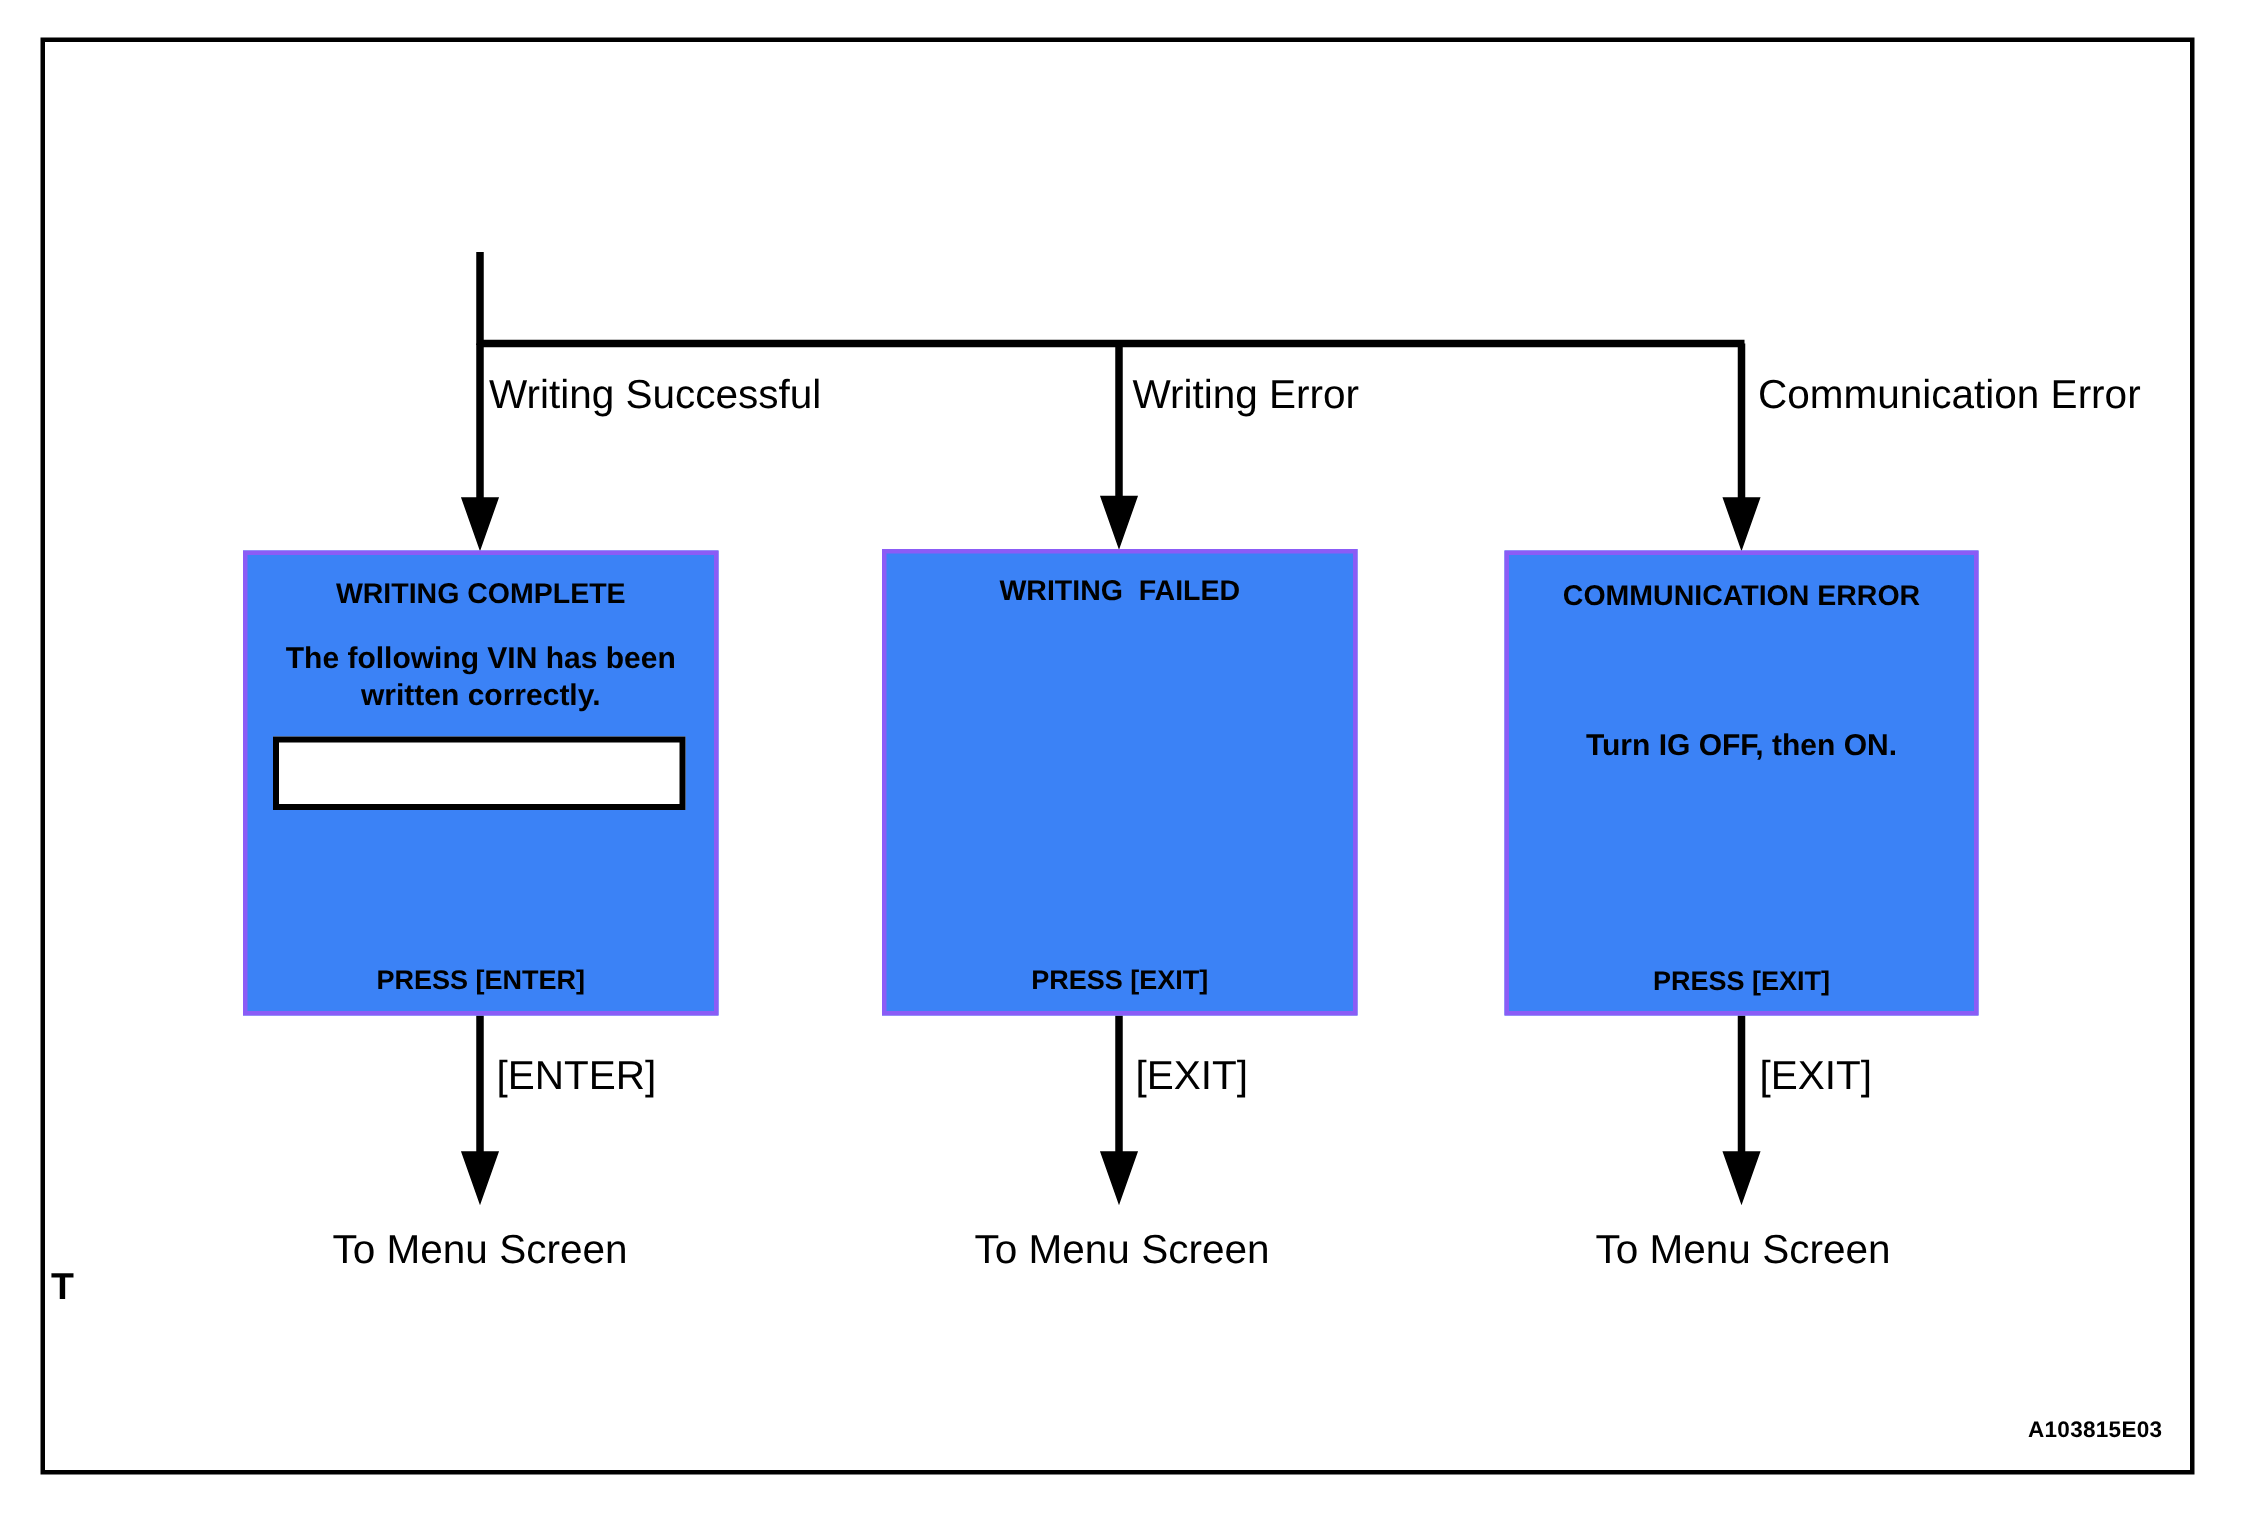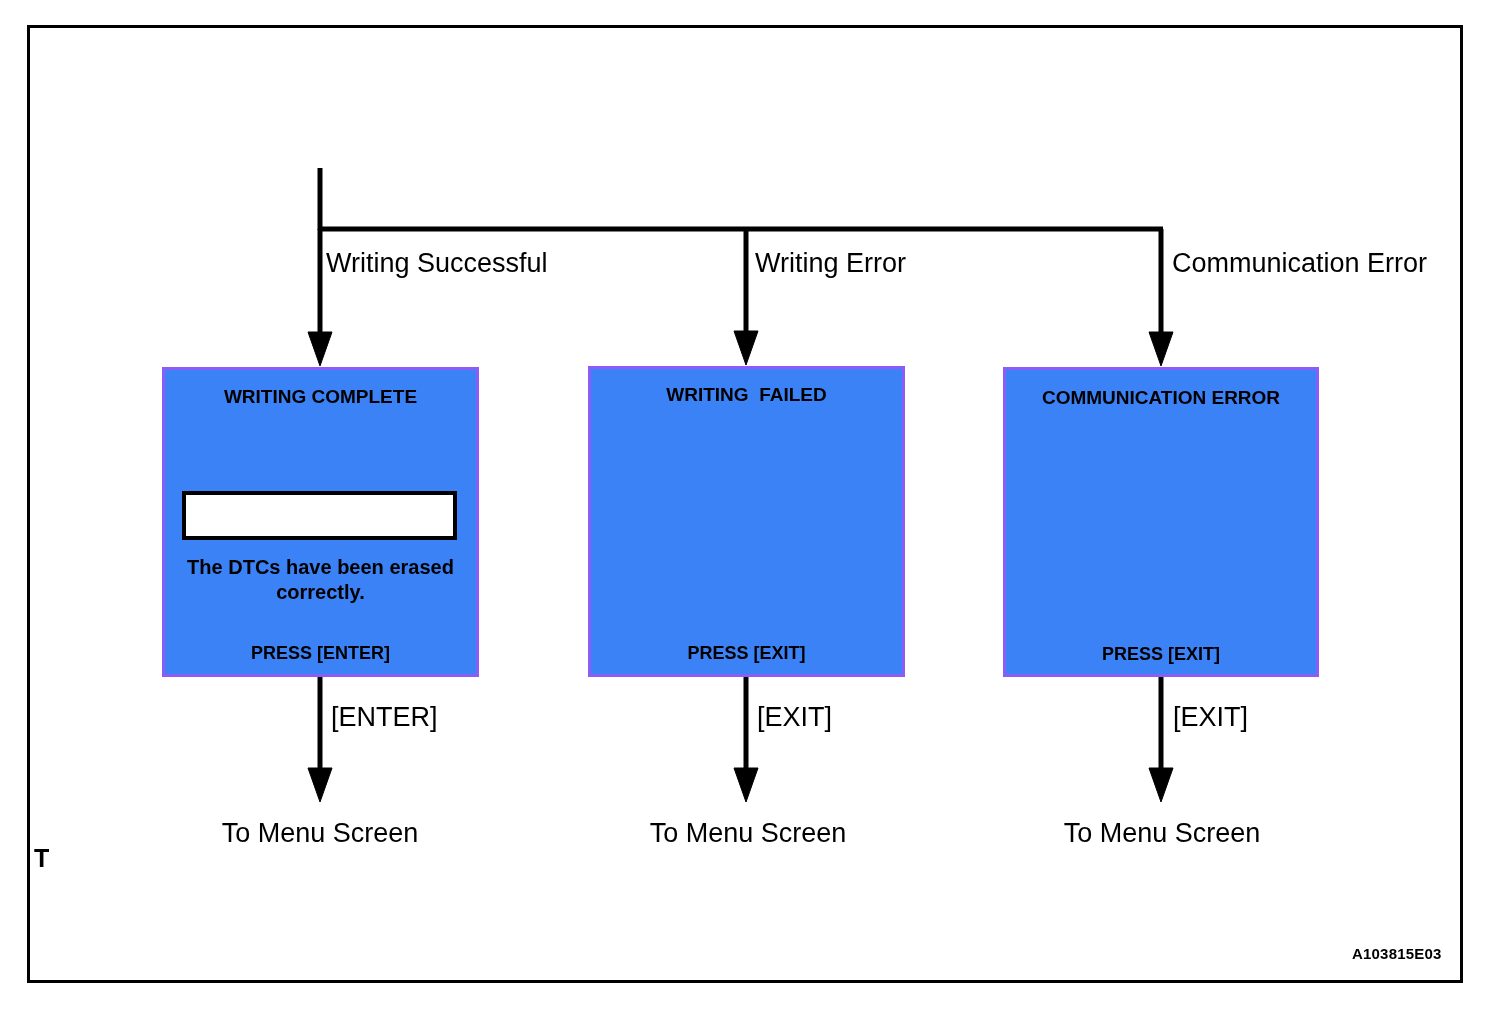--- a/index.html
+++ b/index.html
@@ -205,36 +205,37 @@
     </g>
   </svg>
 
   <div class="branch-label b0">Writing Successful</div>
   <div class="branch-label b1">Writing Error</div>
   <div class="branch-label b2">Communication Error</div>
 
   <div class="screen-box s0">
     <div class="screen-inner">
       <div class="screen-title">WRITING COMPLETE</div>
+      <div class="screen-body body-a">The following VIN has been written correctly.</div>
       <div class="vin-field"></div>
-      <div class="screen-body body-b">The DTCs have been erased correctly.</div>
       <div class="screen-footer">PRESS [ENTER]</div>
     </div>
   </div>
 
   <div class="screen-box s1">
     <div class="screen-inner">
       <div class="screen-title">WRITING  FAILED</div>
       <div class="screen-footer">PRESS [EXIT]</div>
     </div>
   </div>
 
   <div class="screen-box s2">
     <div class="screen-inner">
       <div class="screen-title">COMMUNICATION ERROR</div>
+      <div class="screen-body body-a">Turn IG OFF, then ON.</div>
       <div class="screen-footer">PRESS [EXIT]</div>
     </div>
   </div>
 
   <div class="key-label k0">[ENTER]</div>
   <div class="key-label k1">[EXIT]</div>
   <div class="key-label k2">[EXIT]</div>
 
   <div class="terminal-label t0">To Menu Screen</div>
   <div class="terminal-label t1">To Menu Screen</div>

